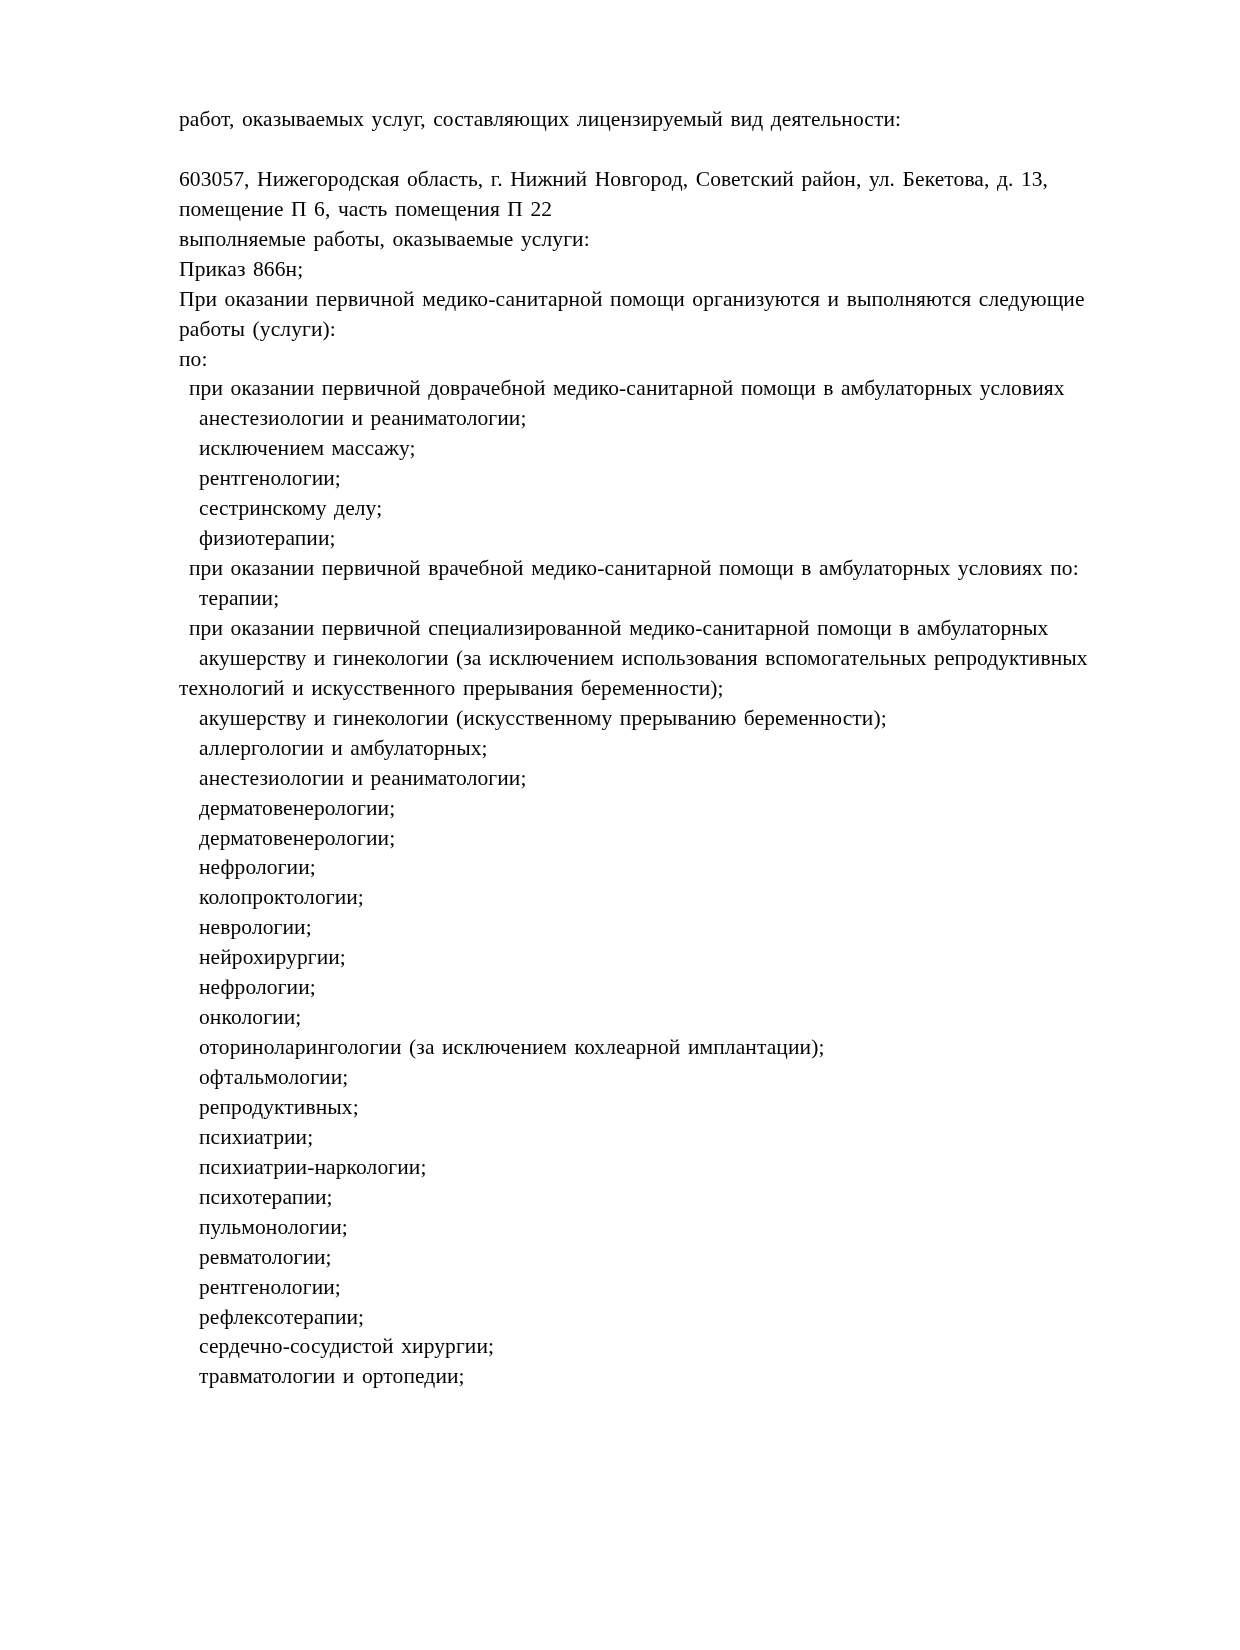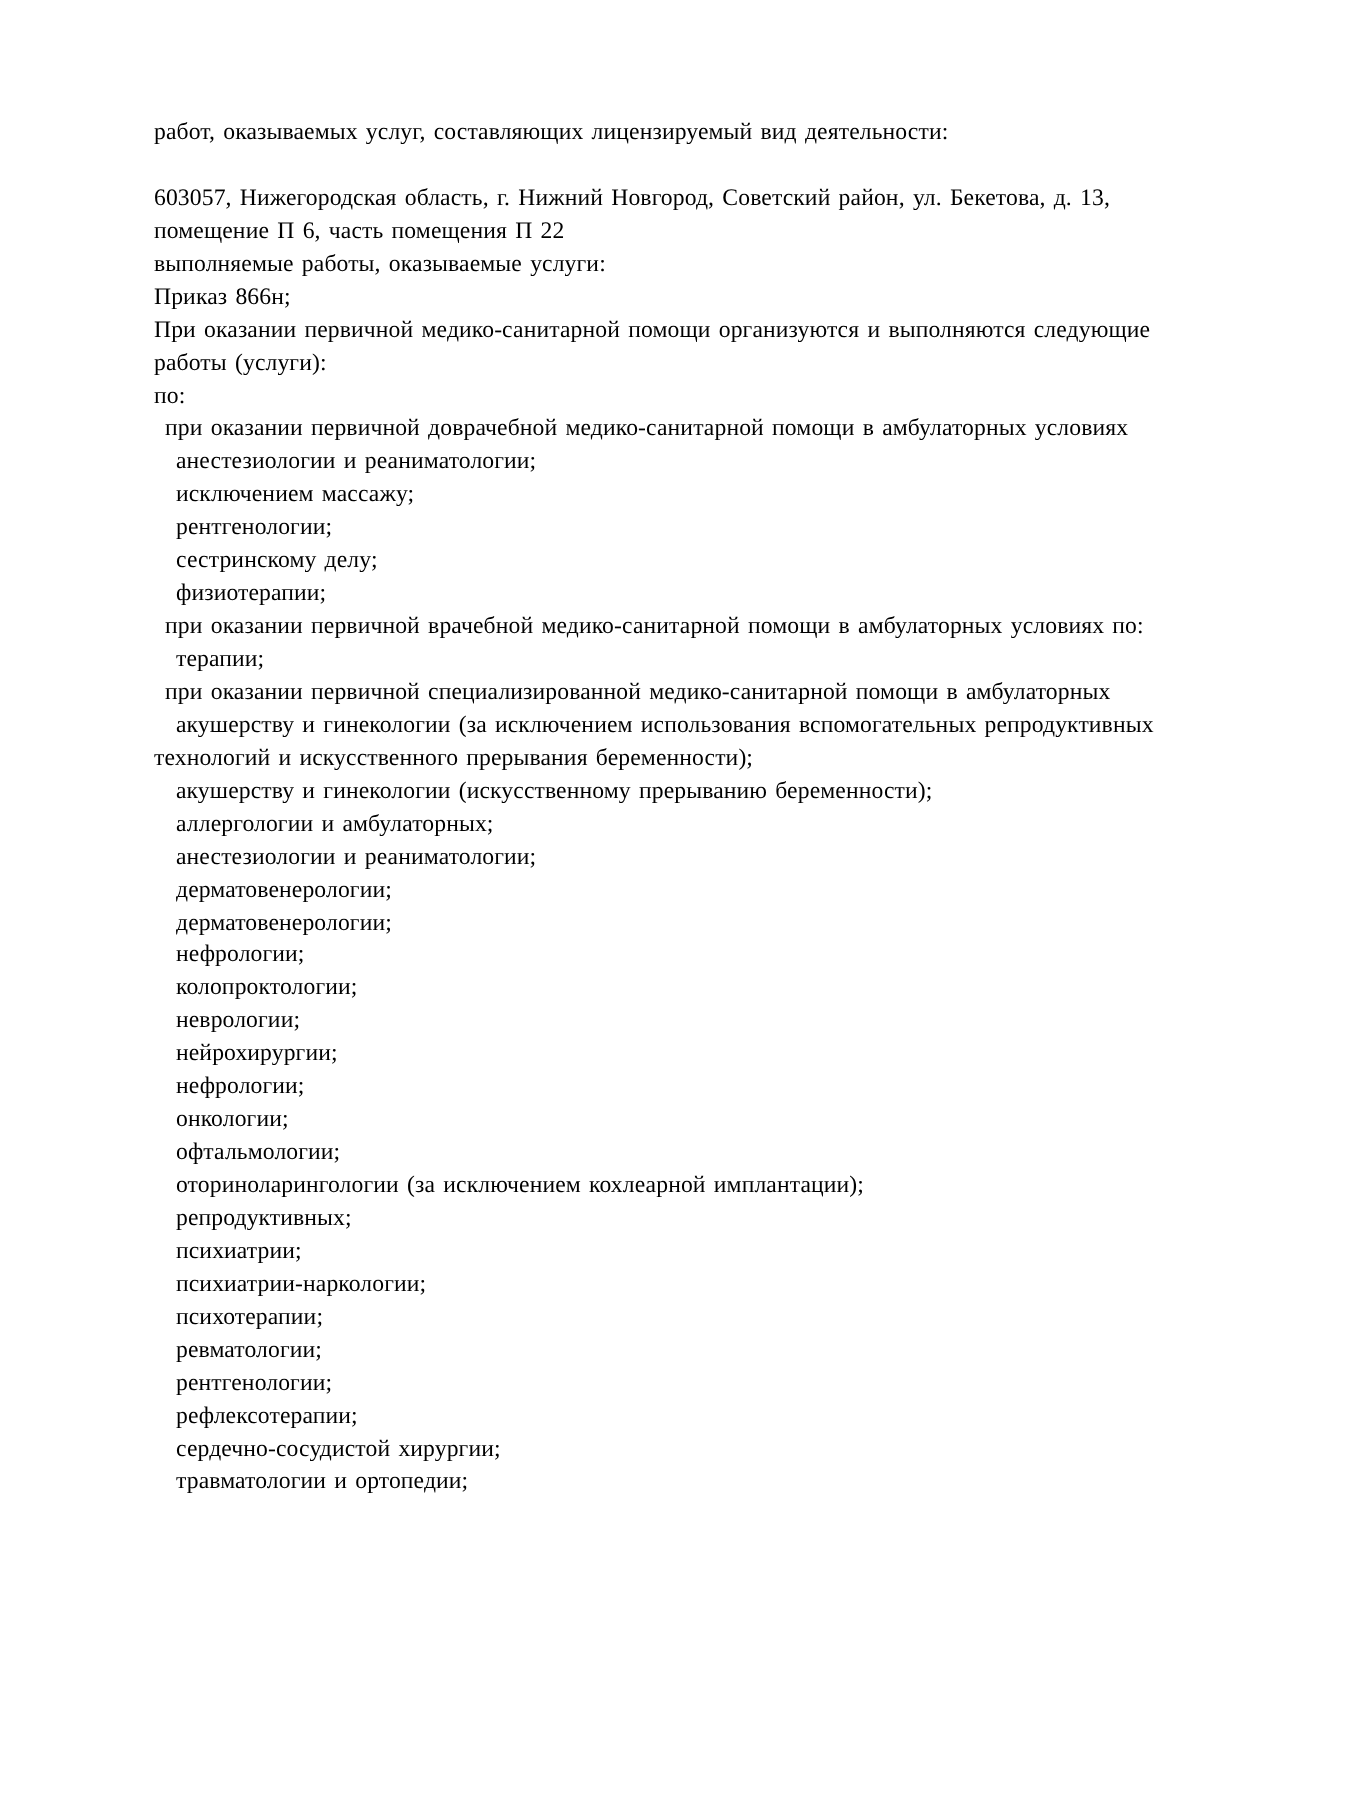--- a/index.html
+++ b/index.html
@@ -22,20 +22,21 @@
     top: 105px;
     width: 1060px;
     font-size: 21.5px;
     line-height: 29.94px;
     word-spacing: 2px;
     letter-spacing: 0.1px;
   }
   .doc-line {
     white-space: nowrap;
     height: 29.94px;
+    margin-left: 39px;
   }
   .doc-line.indent-1 { padding-left: 10px; }
   .doc-line.indent-2 { padding-left: 20px; }
 </style>
 </head>
 <body>
 
 <div class="page">
   <div class="text-block">
       <div class="doc-line">работ, оказываемых услуг, составляющих лицензируемый вид деятельности:</div>
@@ -62,25 +63,26 @@
       <div class="doc-line indent-2">аллергологии и амбулаторных;</div>
       <div class="doc-line indent-2">анестезиологии и реаниматологии;</div>
       <div class="doc-line indent-2">дерматовенерологии;</div>
       <div class="doc-line indent-2">дерматовенерологии;</div>
       <div class="doc-line indent-2">нефрологии;</div>
       <div class="doc-line indent-2">колопроктологии;</div>
       <div class="doc-line indent-2">неврологии;</div>
       <div class="doc-line indent-2">нейрохирургии;</div>
       <div class="doc-line indent-2">нефрологии;</div>
       <div class="doc-line indent-2">онкологии;</div>
+      <div class="doc-line indent-2">оториноларингологии (за исключением кохлеарной имплантации);</div>
       <div class="doc-line indent-2">офтальмологии;</div>
-      <div class="doc-line indent-2">оториноларингологии (за исключением кохлеарной имплантации);</div>
       <div class="doc-line indent-2">репродуктивных;</div>
       <div class="doc-line indent-2">психиатрии;</div>
       <div class="doc-line indent-2">психиатрии-наркологии;</div>
       <div class="doc-line indent-2">психотерапии;</div>
+      <div class="doc-line indent-2">пульмонологии;</div>
       <div class="doc-line indent-2">ревматологии;</div>
       <div class="doc-line indent-2">рентгенологии;</div>
       <div class="doc-line indent-2">рефлексотерапии;</div>
       <div class="doc-line indent-2">сердечно-сосудистой хирургии;</div>
       <div class="doc-line indent-2">травматологии и ортопедии;</div>
     </div>
 </div>
 
 </body></html>

